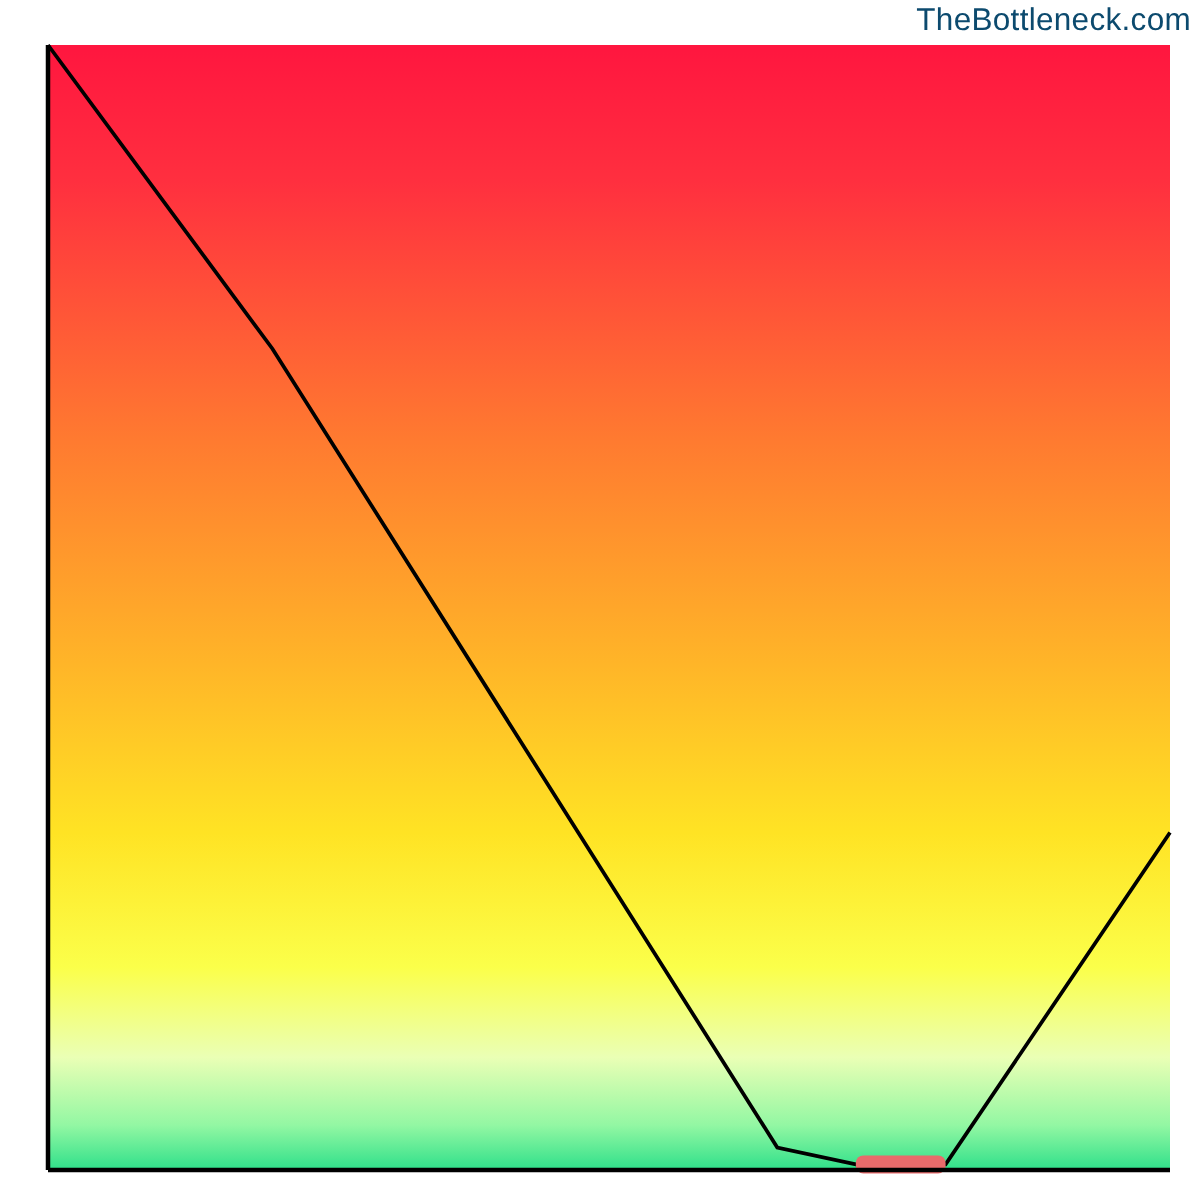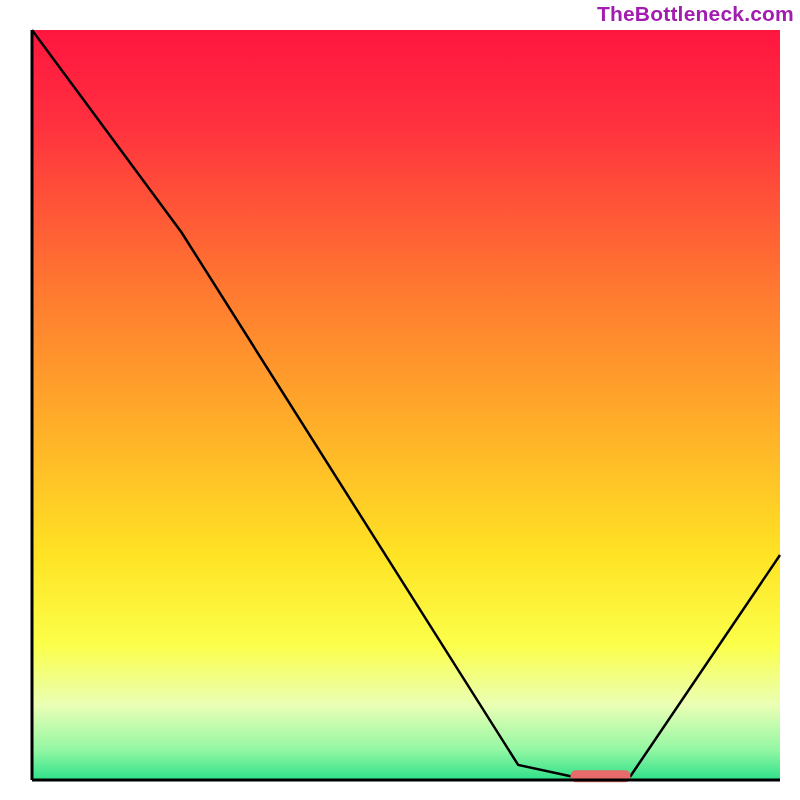--- a/index.html
+++ b/index.html
@@ -13,23 +13,23 @@
   .canvas {
     position: relative;
     width: 800px;
     height: 800px;
     background: #ffffff;
   }
   .watermark {
     position: absolute;
     top: 2px;
     right: 6px;
-    color: #a21caf;
+    color: #0c4a6e;
     font-size: 21px;
-    font-weight: 700;
+    font-weight: 400;
     letter-spacing: 0.2px;
   }
   svg {
     position: absolute;
     top: 0;
     left: 0;
   }
 </style>
 </head>
 <body>

